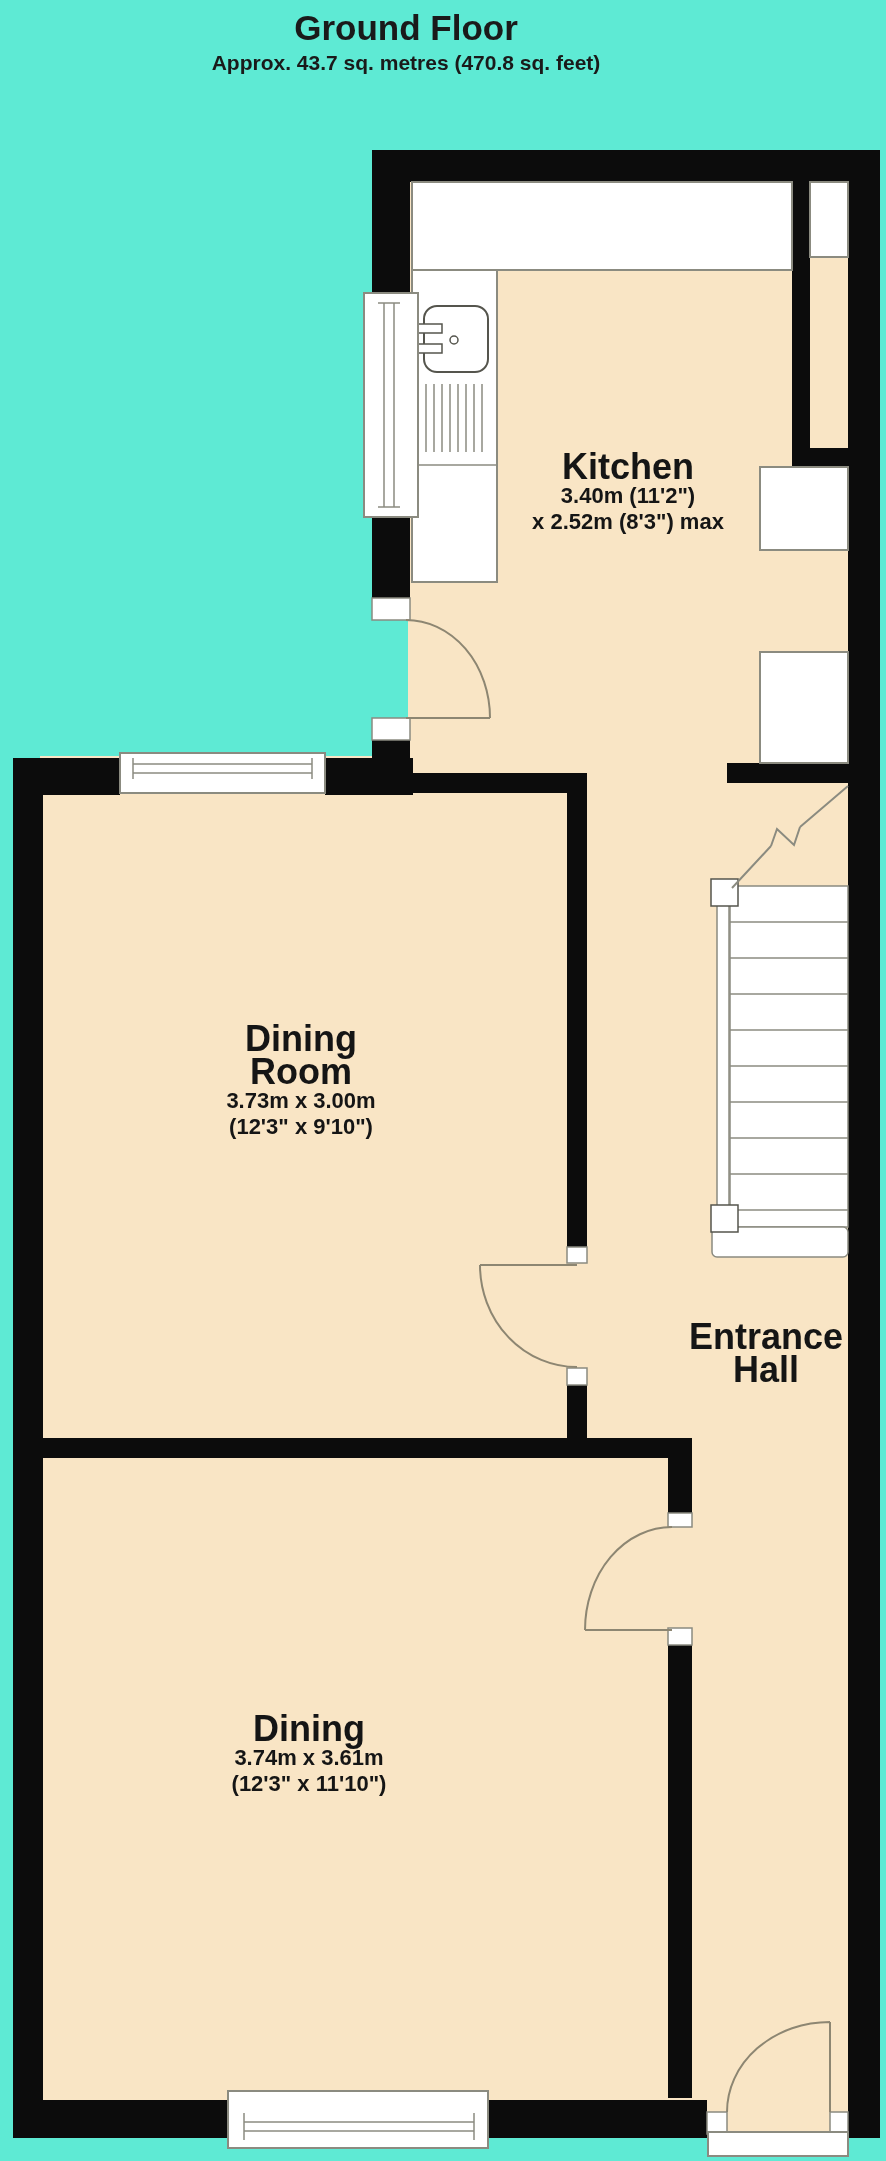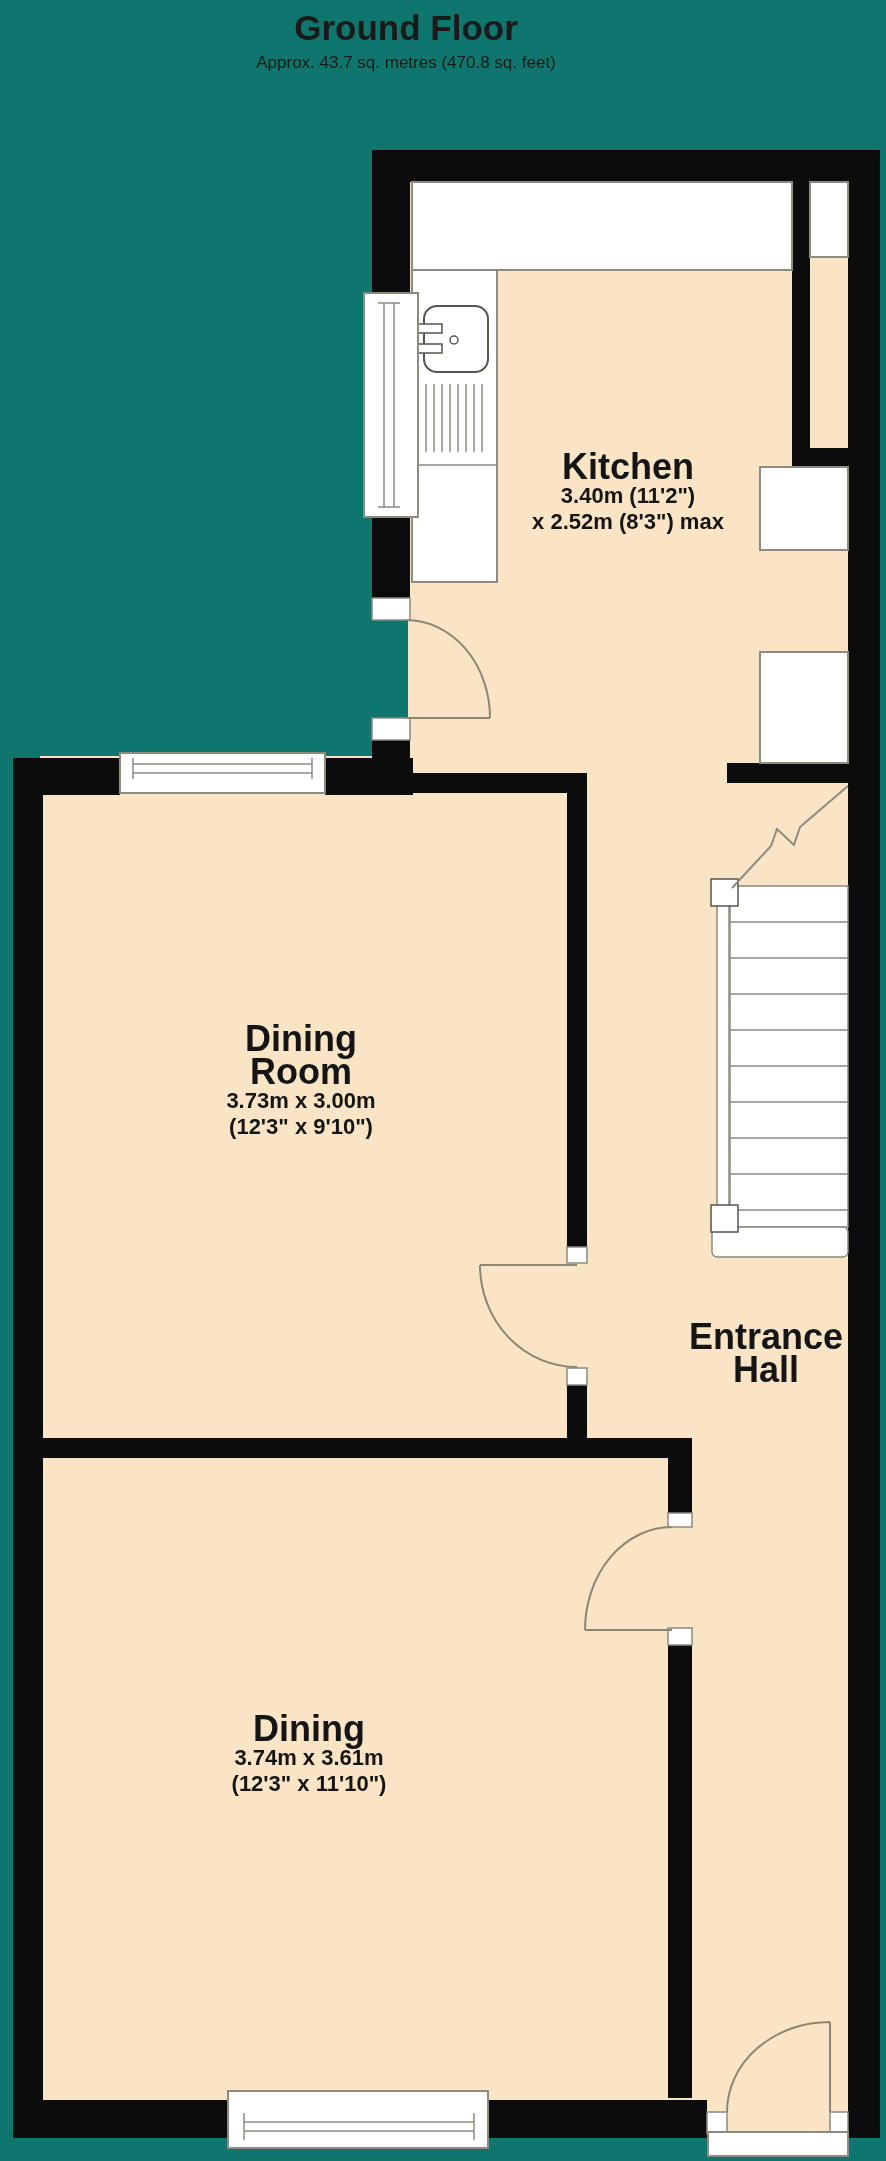--- a/index.html
+++ b/index.html
@@ -1,22 +1,22 @@
 <!DOCTYPE html>
 <html><head>
 <meta charset="utf-8">
 <style>
   html,body{margin:0;padding:0;background:#ffffff;}
-  .page{position:relative;width:886px;height:2161px;background:#0f766e;overflow:hidden;
+  .page{position:relative;width:886px;height:2161px;background:#5eead4;overflow:hidden;
         font-family:"Liberation Sans","DejaVu Sans",sans-serif;}
   .plan-svg{position:absolute;left:0;top:0;}
   .header{position:absolute;left:406px;top:6px;transform:translateX(-50%);
           text-align:center;white-space:nowrap;color:#111;}
   .title{font-size:35px;font-weight:700;line-height:44px;color:#1a1a1a;}
-  .subtitle{font-size:17px;font-weight:400;line-height:26px;color:#1a1a1a;}
+  .subtitle{font-size:21px;font-weight:700;line-height:26px;color:#1a1a1a;}
   .room-label{position:absolute;transform:translateX(-50%);text-align:center;
               white-space:nowrap;color:#151515;}
   .room-name{font-size:36px;font-weight:700;line-height:33px;display:block;}
   .room-dims{font-size:22px;font-weight:700;line-height:26px;display:block;}
 </style>
 </head>
 <body>
 
 <div class="page">
 

